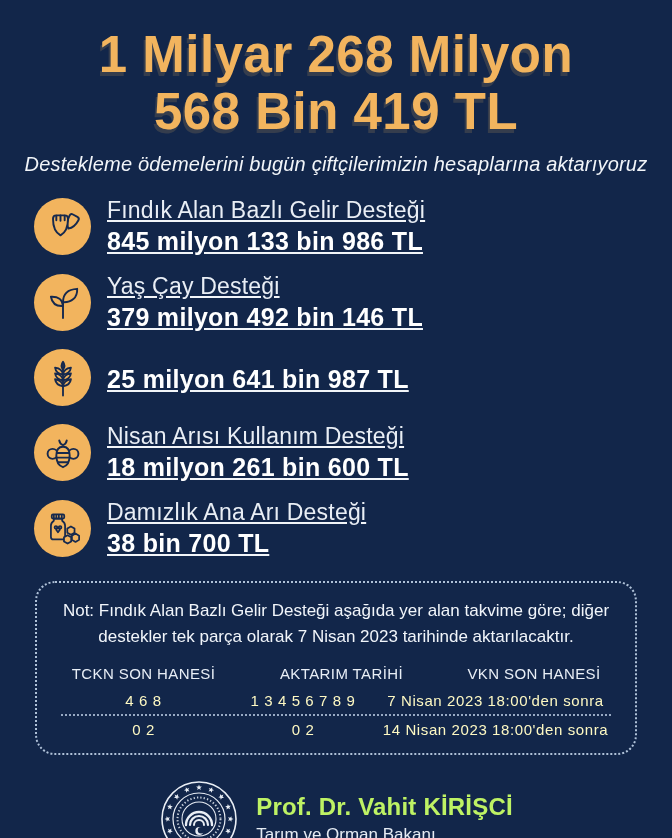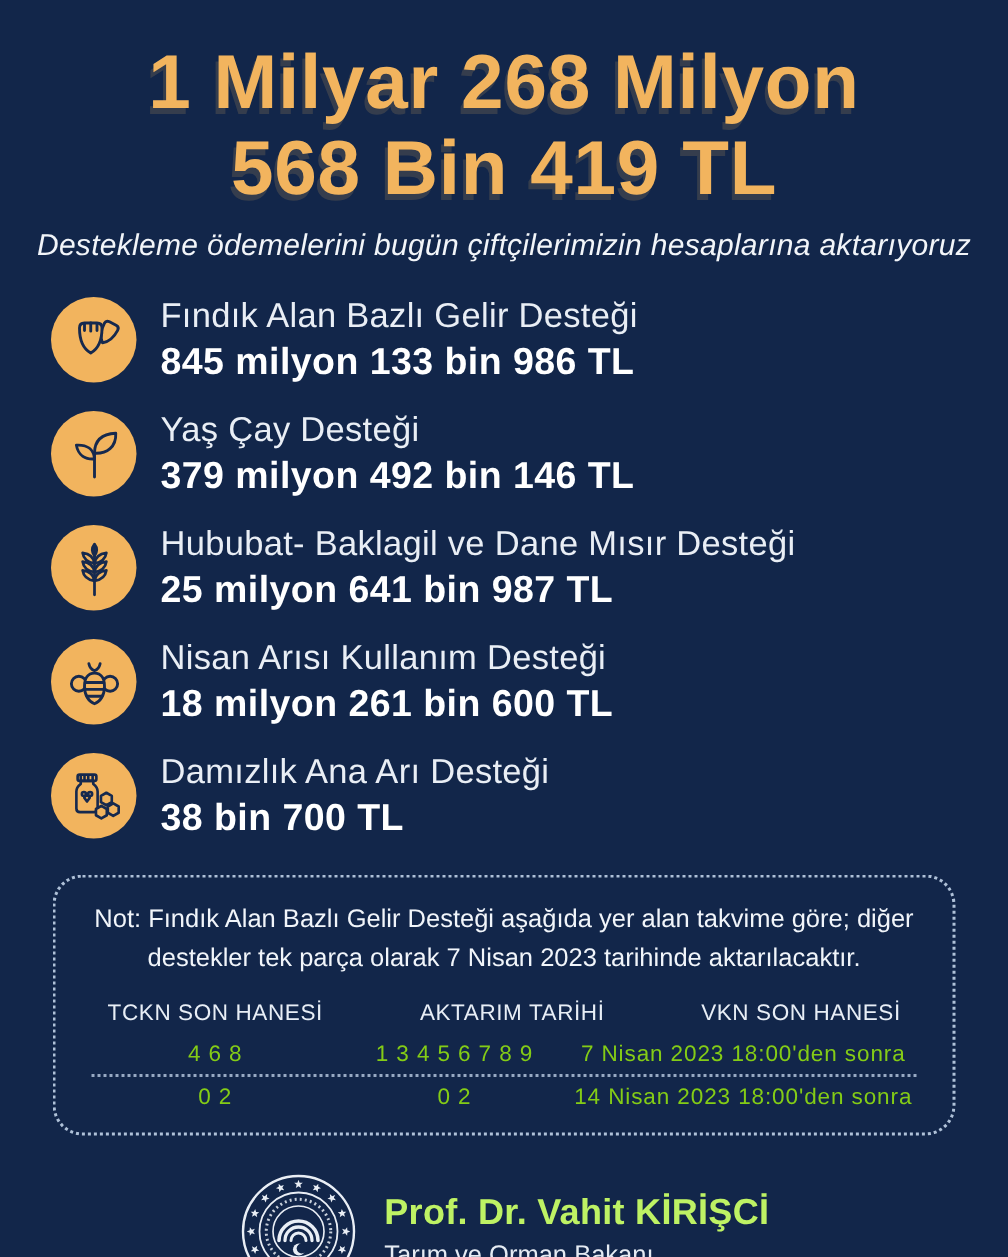--- a/index.html
+++ b/index.html
@@ -26,38 +26,38 @@
 
   
   .items{margin:21px 0 0 34px;display:flex;flex-direction:column;gap:17px;}
   .item{display:flex;align-items:center;gap:16px;}
   .icon-circle{
     width:57px;height:57px;border-radius:50%;
     background:#F2B45E;flex:none;
     display:flex;align-items:center;justify-content:center;
   }
   .icon-circle svg{width:40px;height:40px;}
-  .item-text{display:flex;flex-direction:column;}
+  .item-text{display:flex;flex-direction:column;text-decoration:underline;}
   .item-title{font-size:23px;font-weight:400;color:#E9EEF5;letter-spacing:.2px;}
   .item-amount{font-size:25px;font-weight:800;color:#FFFFFF;margin-top:3px;letter-spacing:.3px;}
 
   
   .note-box{
     margin:23px auto 0;width:602px;box-sizing:border-box;
     border:2px dotted #AFC1D8;border-radius:20px;
     padding:15px 24px 10px;
   }
   .note-text{
     text-align:center;font-size:17px;line-height:1.55;
     color:#F1F5FA;max-width:552px;margin:0 auto;
   }
   .table{margin-top:9px;}
   .t-row{display:flex;align-items:center;padding:5px 0;}
   .t-row + .t-row{border-top:2px dotted rgba(175,193,216,.85);align-items:center;}
-  .t-cell{text-align:center;color:#84cc16;font-size:15px;}
+  .t-cell{text-align:center;color:#fef9c3;font-size:15px;}
   .t-cell.c1{width:30%;}
   .t-cell.c2{width:28%;}
   .t-cell.c3{width:42%;}
   .t-head .t-cell{font-size:15px;font-weight:400;color:#E8EEF6;letter-spacing:.4px;}
   .t-body .t-cell{letter-spacing:.6px;}
 
   
   .footer{margin-top:24px;display:flex;align-items:center;justify-content:center;gap:17px;}
   .footer-logo svg{width:80px;height:80px;display:block;}
   .footer-text{display:flex;flex-direction:column;}
@@ -112,21 +112,20 @@
           <path d="M24,4.5 Q27.5,9 24,14 Q20.5,9 24,4.5 Z"></path>
           <path d="M24,20 Q15.5,18.5 14.5,11.5 Q23,12.5 24,20 Z"></path>
           <path d="M24,20 Q32.5,18.5 33.5,11.5 Q25,12.5 24,20 Z"></path>
           <path d="M24,27 Q15.5,25.5 14.5,18.5 Q23,19.5 24,27 Z"></path>
           <path d="M24,27 Q32.5,25.5 33.5,18.5 Q25,19.5 24,27 Z"></path>
           <path d="M24,34 Q15.5,32.5 14.5,25.5 Q23,26.5 24,34 Z"></path>
           <path d="M24,34 Q32.5,32.5 33.5,25.5 Q25,26.5 24,34 Z"></path>
         </svg>
       </div>
       <div class="item-text">
-        <div class="item-title">Hububat- Baklagil ve Dane Mısır Desteği</div>
         <div class="item-amount">25 milyon 641 bin 987 TL</div>
       </div>
     </div>
 
     <div class="item">
       <div class="icon-circle">
         <svg viewBox="0 0 48 48" fill="none" stroke="#16294E" stroke-width="2.3" stroke-linecap="round" stroke-linejoin="round">
           <path d="M19.5,9 Q20.5,13.5 24,14.5 M28.5,9 Q27.5,13.5 24,14.5"></path>
           <circle cx="11.5" cy="25" r="6"></circle>
           <circle cx="36.5" cy="25" r="6"></circle>

